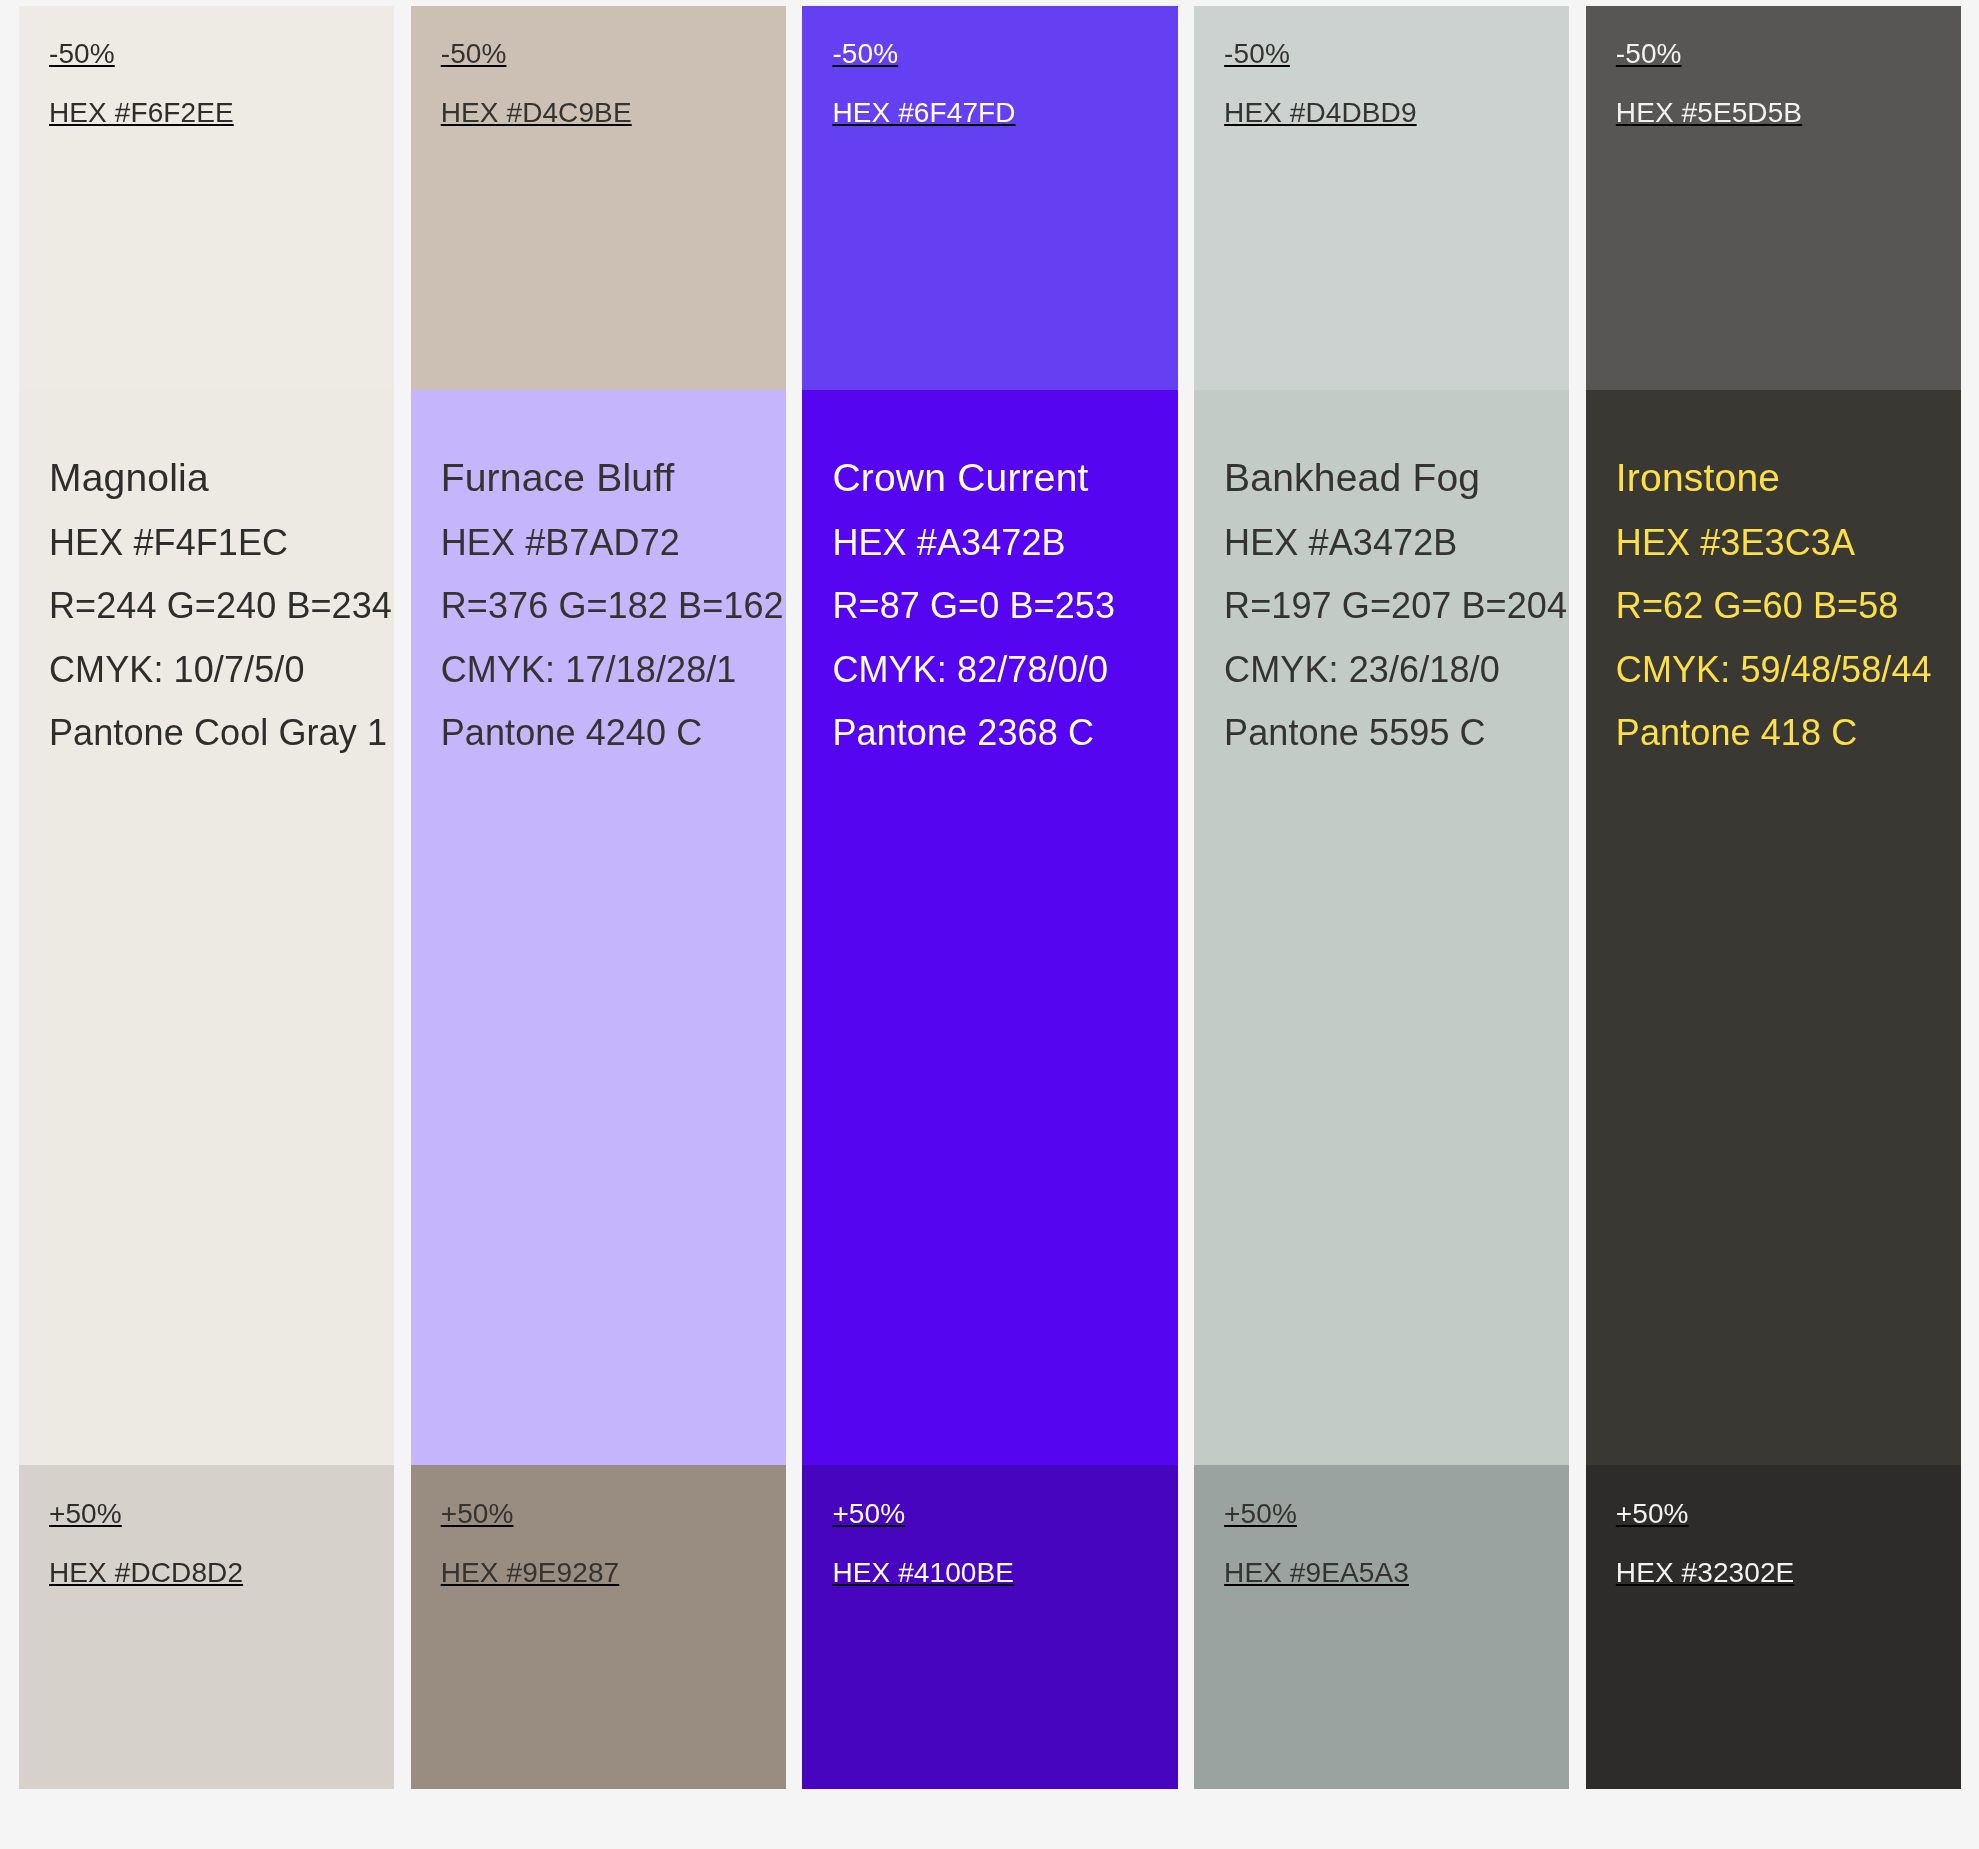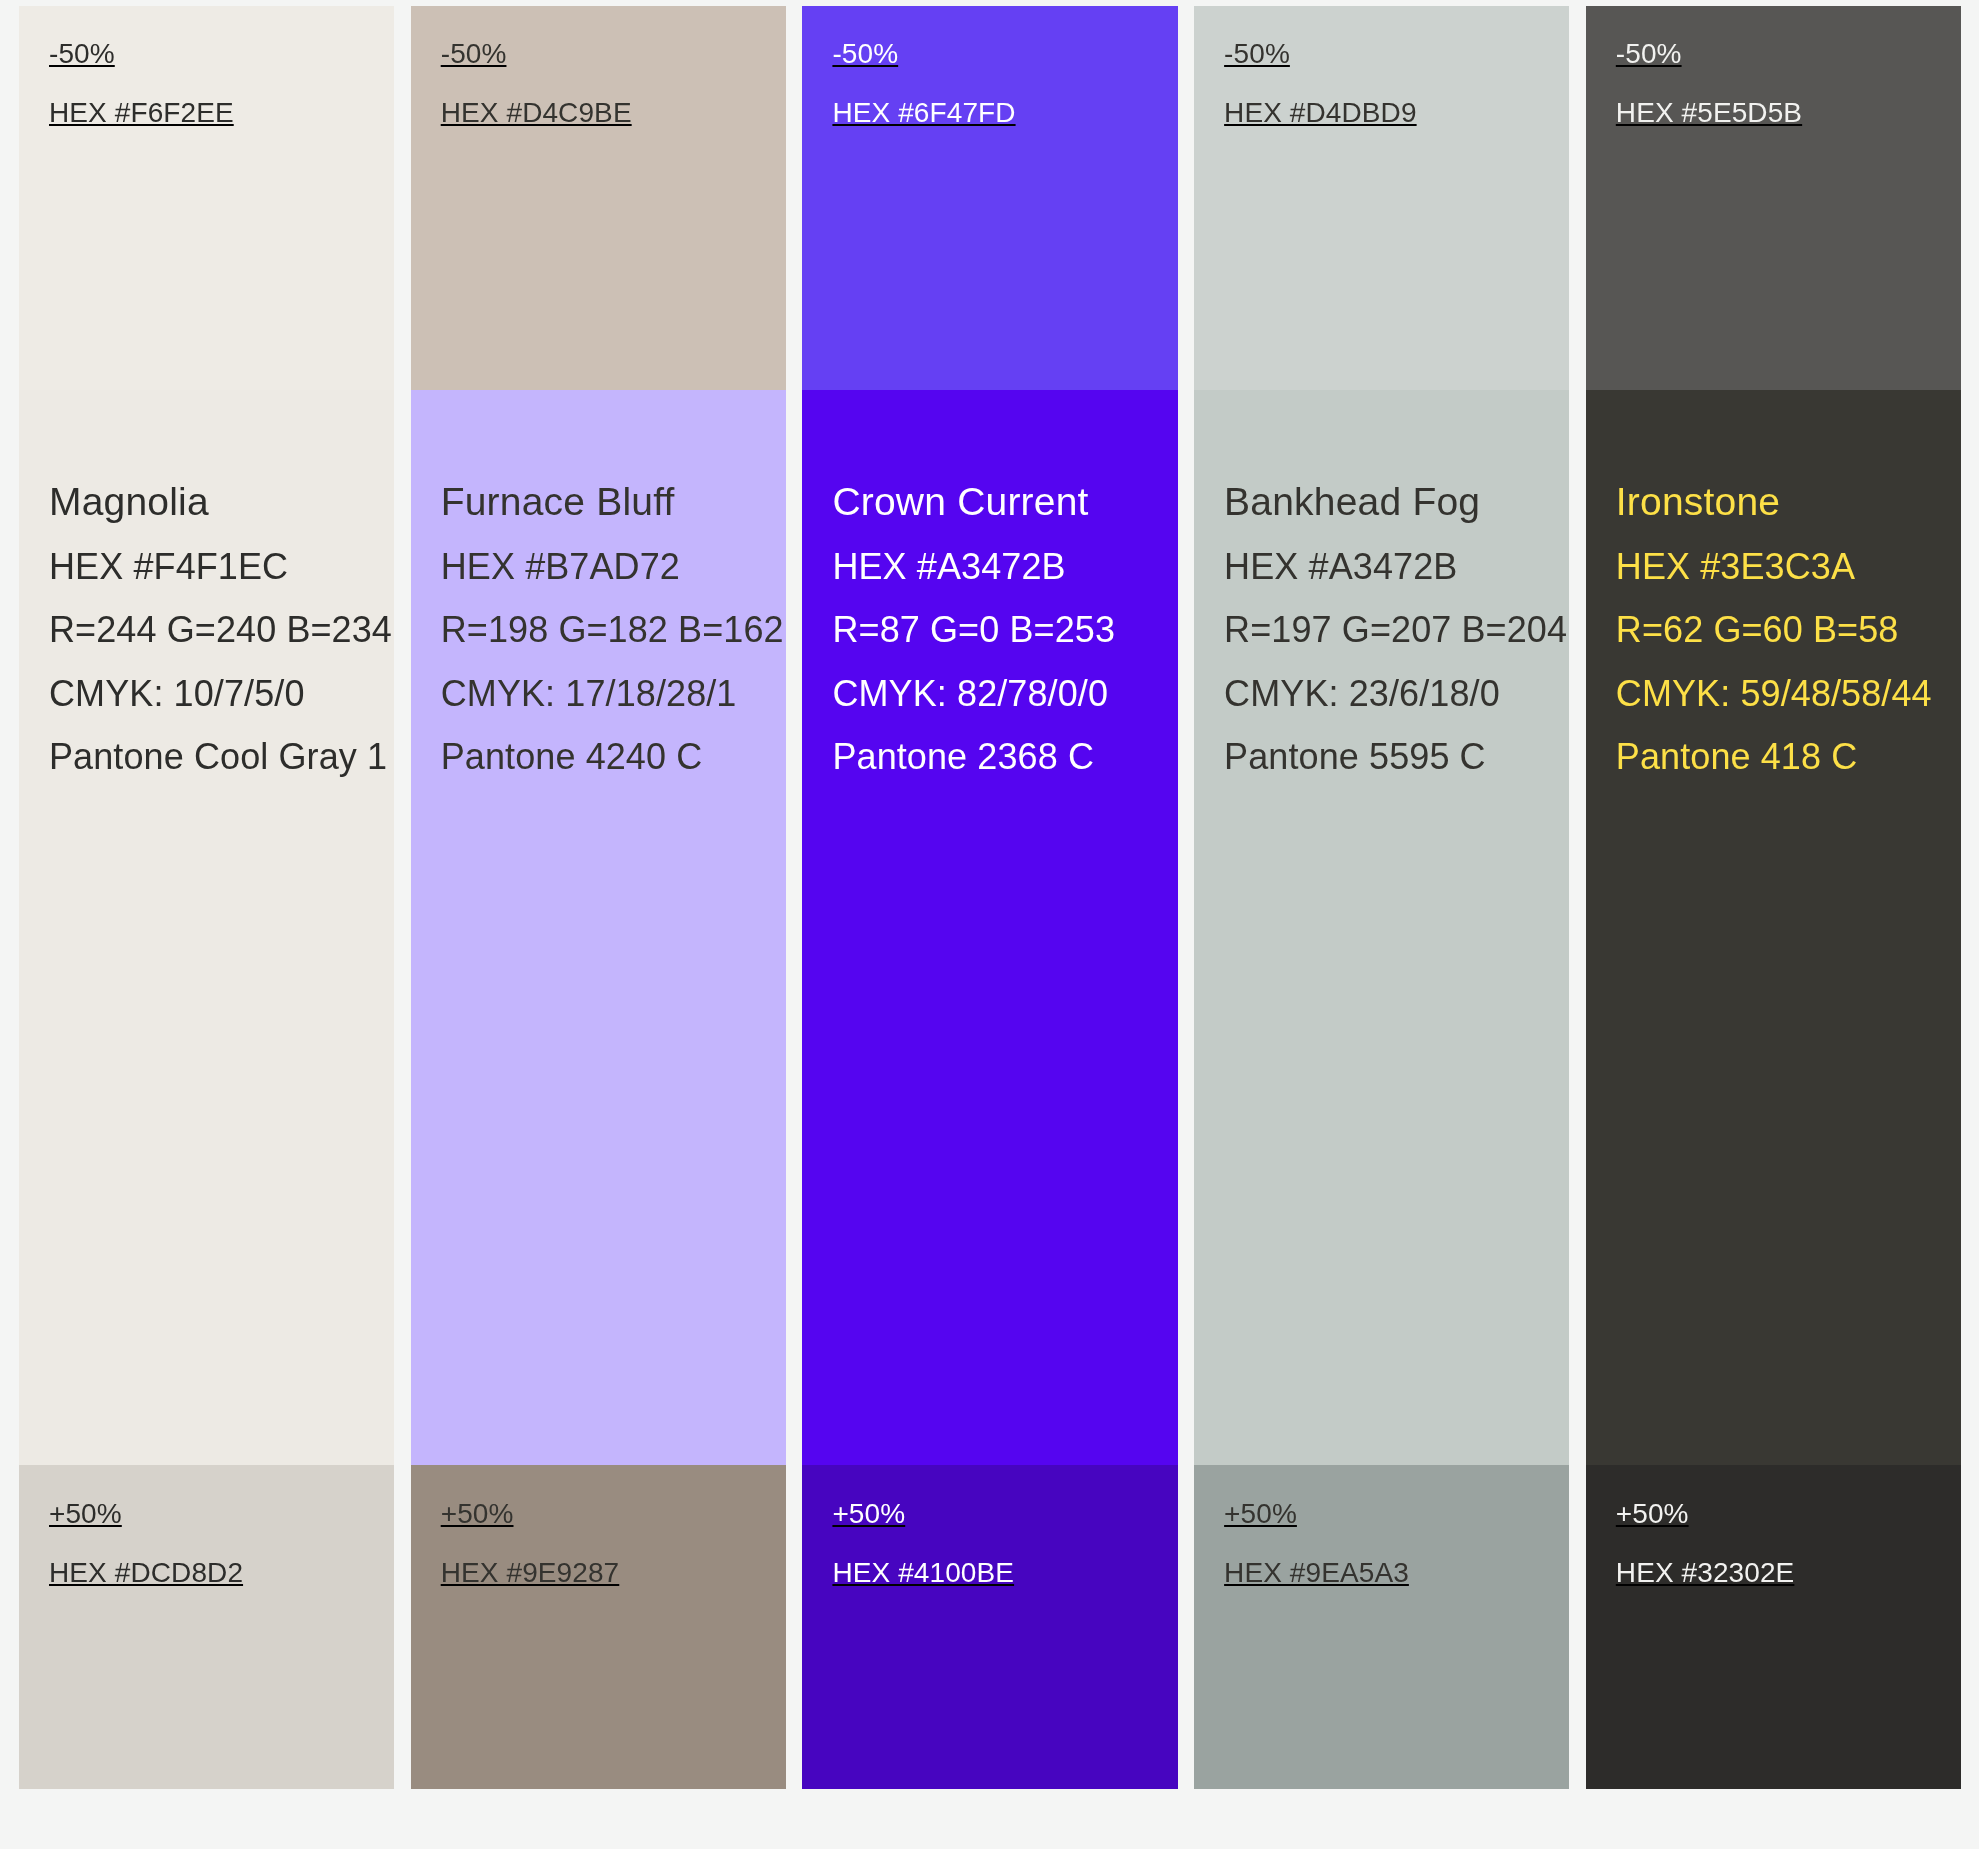--- a/index.html
+++ b/index.html
@@ -69,21 +69,21 @@
     letter-spacing: 0.1px;
     margin-top: 31px;
     white-space: nowrap;
   }
 
   
   .name-block {
     position: absolute;
     left: 30px;
     right: 7.9px;
-    top: 92px;
+    top: 68px;
   }
 
   .color-name {
     font-size: 39px;
     line-height: 1.0;
     letter-spacing: 0.2px;
     font-weight: 400;
     white-space: nowrap;
     margin-bottom: 27.5px;
   }
@@ -124,21 +124,21 @@
 
   <div class="swatch-column">
     <div class="tint-band" style="background: rgb(204, 192, 181); color: rgb(52, 51, 47);">
       <div class="band-label">-50%</div>
       <div class="band-hex">HEX #D4C9BE</div>
     </div>
     <div class="base-band" style="background: #c4b5fd; color: rgb(52, 51, 47);">
       <div class="name-block">
         <div class="color-name">Furnace Bluff</div>
         <div class="spec-line">HEX #B7AD72</div>
-        <div class="spec-line">R=198 G=182 B=162</div>
+        <div class="spec-line">R=376 G=182 B=162</div>
         <div class="spec-line">CMYK: 17/18/28/1</div>
         <div class="spec-line">Pantone 4240 C</div>
       </div>
     </div>
     <div class="shade-band" style="background: rgb(153, 140, 128); color: rgb(52, 51, 47);">
       <div class="band-label">+50%</div>
       <div class="band-hex">HEX #9E9287</div>
     </div>
   </div>
 

